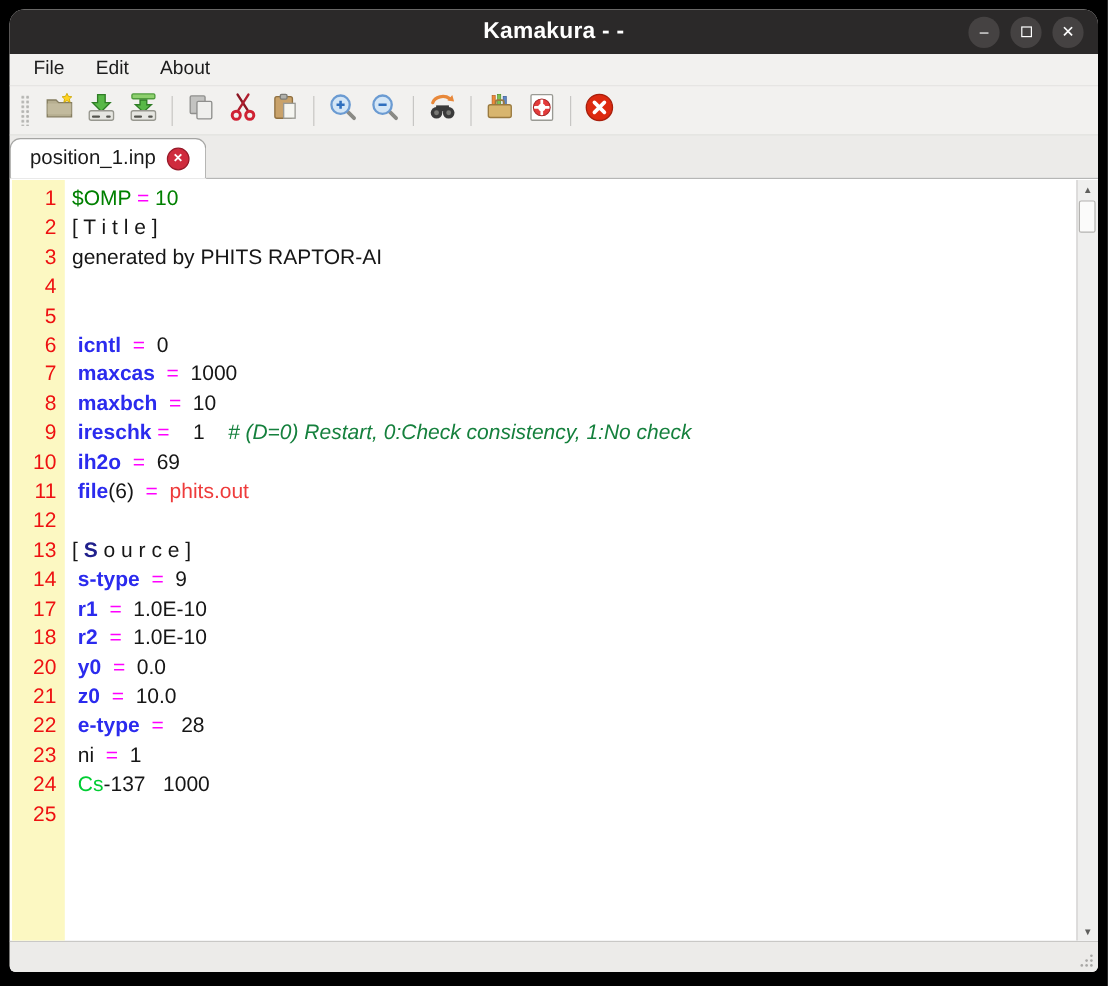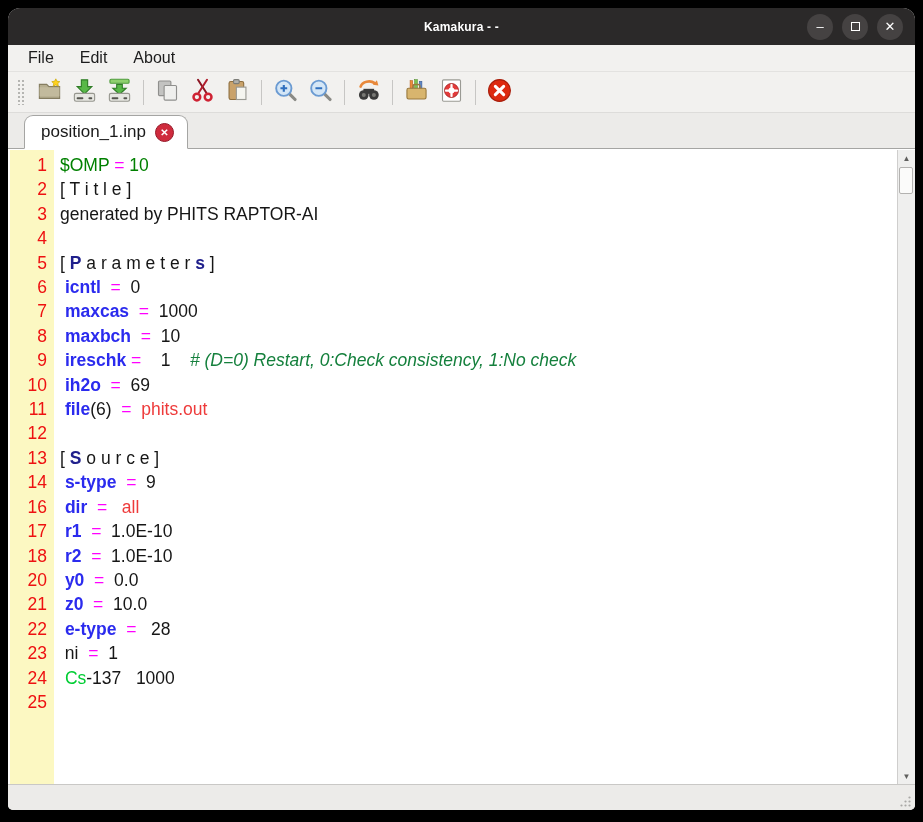--- a/index.html
+++ b/index.html
@@ -5,21 +5,21 @@
   * { box-sizing: border-box; margin: 0; padding: 0; }
   html,body { width: 923px; height: 822px; background: #000; overflow: hidden;
               font-family: "Liberation Sans", sans-serif; }
 
   .window { position: absolute; left: 8px; top: 8px; width: 907px; height: 802px;
             background: #efeeec; border-radius: 12px 12px 5px 5px; overflow: hidden; }
 
   
   .titlebar { height: 37px; background: #2b2929; position: relative;
               display: flex; align-items: center; justify-content: center; }
-  .title-text { color: #ffffff; font-size: 12px; font-weight: bold; letter-spacing: .2px; }
+  .title-text { color: #ffffff; font-size: 19px; font-weight: bold; letter-spacing: .2px; }
   .win-controls { position: absolute; right: 12px; top: 0; height: 37px;
                   display: flex; align-items: center; gap: 9px; }
   .win-btn { width: 26px; height: 26px; border-radius: 50%; background: #454242;
              color: #fff; display: flex; align-items: center; justify-content: center;
              font-size: 13px; line-height: 1; cursor: default; }
   .win-btn .sq { width: 9px; height: 9px; border: 1.5px solid #fff; display: block; }
 
   
   .menubar { height: 27px; display: flex; align-items: center; padding-left: 20px;
              gap: 26px; background: #f2f1ef; border-bottom: 1px solid #e3e2e0;
@@ -32,21 +32,21 @@
   .grip { width: 8px; height: 26px; margin: 0 7px 0 2px;
           background-image: radial-gradient(#b5b5b2 1.1px, transparent 1.2px);
           background-size: 4px 4px; }
   .tb-btn { width: 33px; height: 33px; display: flex; align-items: center;
             justify-content: center; margin: 0 1px; border-radius: 3px; }
   .tb-btn svg { width: 27px; height: 27px; }
   .tb-sep { width: 1px; height: 25px; background: #c7c6c4; margin: 0 6px; }
 
   
   .tabbar { height: 35px; background: #ecebe9; display: flex; align-items: flex-end;
-            padding-left: 16px; position: relative; z-index: 2; }
+            padding-left: 0; position: relative; z-index: 2; }
   .tab { height: 34px; margin-bottom: -1px; background: #ffffff;
          border: 1px solid #a5a5a3; border-bottom: 1px solid #ffffff;
          border-radius: 9px 9px 0 0; display: flex; align-items: center;
          padding: 0 13px 0 16px; gap: 9px; font-size: 17px; color: #1a1a1a; }
   .tab-close { width: 19px; height: 19px; border-radius: 50%; background: #cf2b3d;
                border: 1px solid #961a29; color: #fff; font-size: 10px; font-weight: bold;
                display: flex; align-items: center; justify-content: center; }
 
   
   .editor { position: relative; height: 637px; background: #ffffff;
@@ -231,31 +231,30 @@
     </div>
   </div>
 
   <div class="editor">
     <div class="gutter-bg"></div>
     <div class="code-lines">
         <div class="code-line"><span class="ln">1</span><span class="code"><span class="s-grn">$OMP </span><span class="s-eq">= </span><span class="s-grn">10</span></span></div>
         <div class="code-line"><span class="ln">2</span><span class="code"><span class="s-txt">[ T i t l e ]</span></span></div>
         <div class="code-line"><span class="ln">3</span><span class="code"><span class="s-txt">generated by PHITS RAPTOR-AI</span></span></div>
         <div class="code-line"><span class="ln">4</span><span class="code"></span></div>
-        <div class="code-line"><span class="ln">5</span><span class="code"><span class="s-txt">[ </span><span class="s-sec">P</span><span class="s-txt"> a r a m e t e r </span><span class="s-sec">s</span><span class="s-txt"> ]</span></span></div>
+        <div class="code-line"><span class="ln">5</span></div>
         <div class="code-line"><span class="ln">6</span><span class="code"><span class="s-txt"> </span><span class="s-kw">icntl</span><span class="s-txt">  </span><span class="s-eq">=</span><span class="s-txt">  0</span></span></div>
         <div class="code-line"><span class="ln">7</span><span class="code"><span class="s-txt"> </span><span class="s-kw">maxcas</span><span class="s-txt">  </span><span class="s-eq">=</span><span class="s-txt">  1000</span></span></div>
         <div class="code-line"><span class="ln">8</span><span class="code"><span class="s-txt"> </span><span class="s-kw">maxbch</span><span class="s-txt">  </span><span class="s-eq">=</span><span class="s-txt">  10</span></span></div>
         <div class="code-line"><span class="ln">9</span><span class="code"><span class="s-txt"> </span><span class="s-kw">ireschk</span><span class="s-txt"> </span><span class="s-eq">=</span><span class="s-txt">    1    </span><span class="s-com"># (D=0) Restart, 0:Check consistency, 1:No check</span></span></div>
         <div class="code-line"><span class="ln">10</span><span class="code"><span class="s-txt"> </span><span class="s-kw">ih2o</span><span class="s-txt">  </span><span class="s-eq">=</span><span class="s-txt">  69</span></span></div>
         <div class="code-line"><span class="ln">11</span><span class="code"><span class="s-txt"> </span><span class="s-kw">file</span><span class="s-txt">(6)  </span><span class="s-eq">=</span><span class="s-txt">  </span><span class="s-str">phits.out</span></span></div>
         <div class="code-line"><span class="ln">12</span><span class="code"></span></div>
         <div class="code-line"><span class="ln">13</span><span class="code"><span class="s-txt">[ </span><span class="s-sec">S</span><span class="s-txt"> o u r c e ]</span></span></div>
         <div class="code-line"><span class="ln">14</span><span class="code"><span class="s-txt"> </span><span class="s-kw">s-type</span><span class="s-txt">  </span><span class="s-eq">=</span><span class="s-txt">  9</span></span></div>
-        <div class="code-line"><span class="ln">16</span><span class="code"><span class="s-txt"> </span><span class="s-kw">dir</span><span class="s-txt">  </span><span class="s-eq">=</span><span class="s-txt">   </span><span class="s-str">all</span></span></div>
         <div class="code-line"><span class="ln">17</span><span class="code"><span class="s-txt"> </span><span class="s-kw">r1</span><span class="s-txt">  </span><span class="s-eq">=</span><span class="s-txt">  1.0E-10</span></span></div>
         <div class="code-line"><span class="ln">18</span><span class="code"><span class="s-txt"> </span><span class="s-kw">r2</span><span class="s-txt">  </span><span class="s-eq">=</span><span class="s-txt">  1.0E-10</span></span></div>
         <div class="code-line"><span class="ln">20</span><span class="code"><span class="s-txt"> </span><span class="s-kw">y0</span><span class="s-txt">  </span><span class="s-eq">=</span><span class="s-txt">  0.0</span></span></div>
         <div class="code-line"><span class="ln">21</span><span class="code"><span class="s-txt"> </span><span class="s-kw">z0</span><span class="s-txt">  </span><span class="s-eq">=</span><span class="s-txt">  10.0</span></span></div>
         <div class="code-line"><span class="ln">22</span><span class="code"><span class="s-txt"> </span><span class="s-kw">e-type</span><span class="s-txt">  </span><span class="s-eq">=</span><span class="s-txt">   28</span></span></div>
         <div class="code-line"><span class="ln">23</span><span class="code"><span class="s-txt"> ni  </span><span class="s-eq">=</span><span class="s-txt">  1</span></span></div>
         <div class="code-line"><span class="ln">24</span><span class="code"><span class="s-txt"> </span><span class="s-lime">Cs</span><span class="s-txt">-137   1000</span></span></div>
         <div class="code-line"><span class="ln">25</span></div>
       </div>
     <div class="vscroll">

